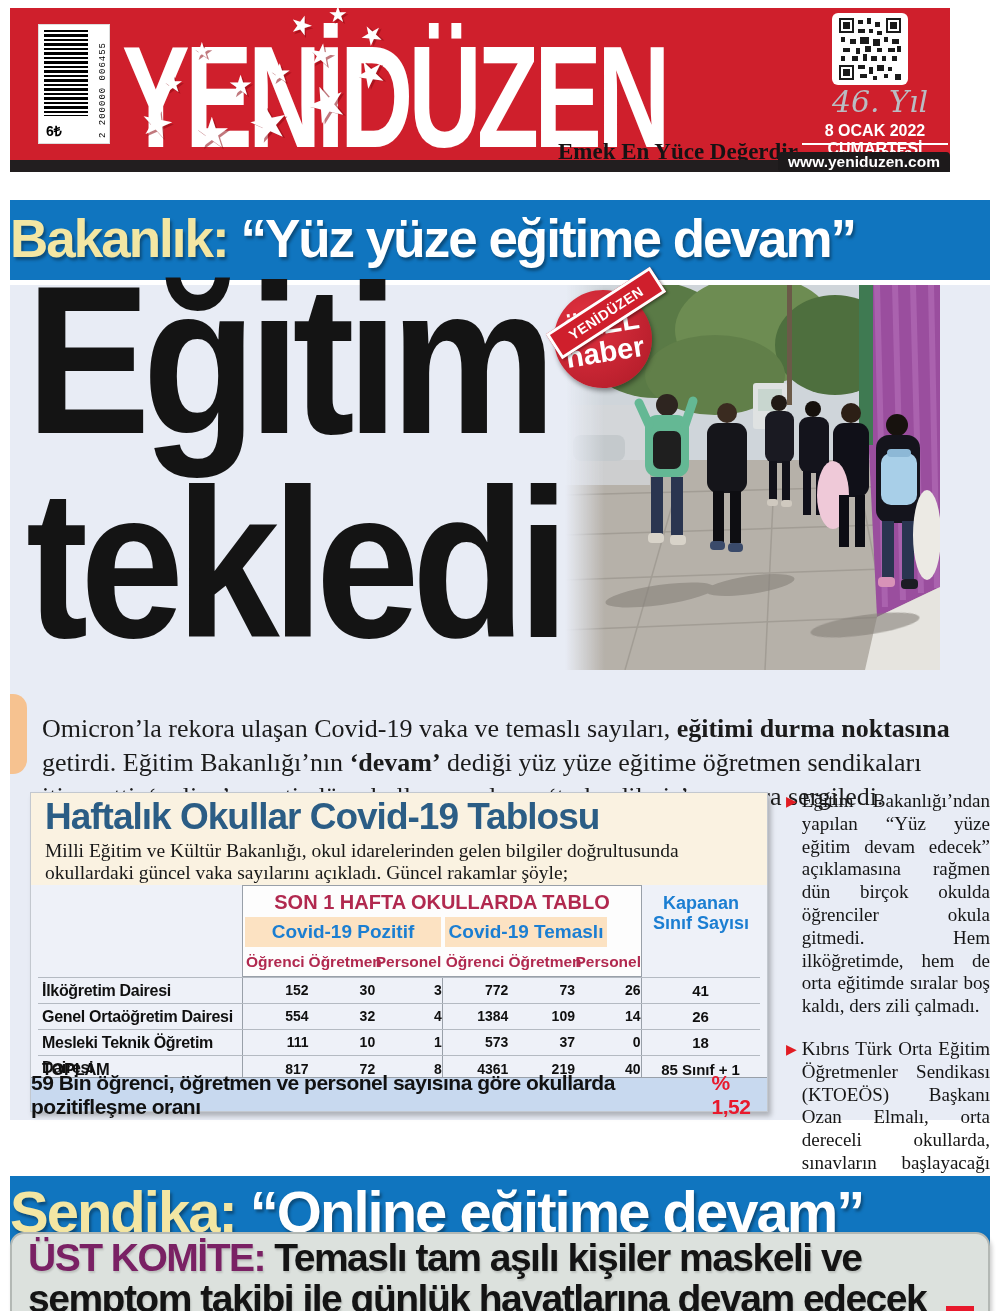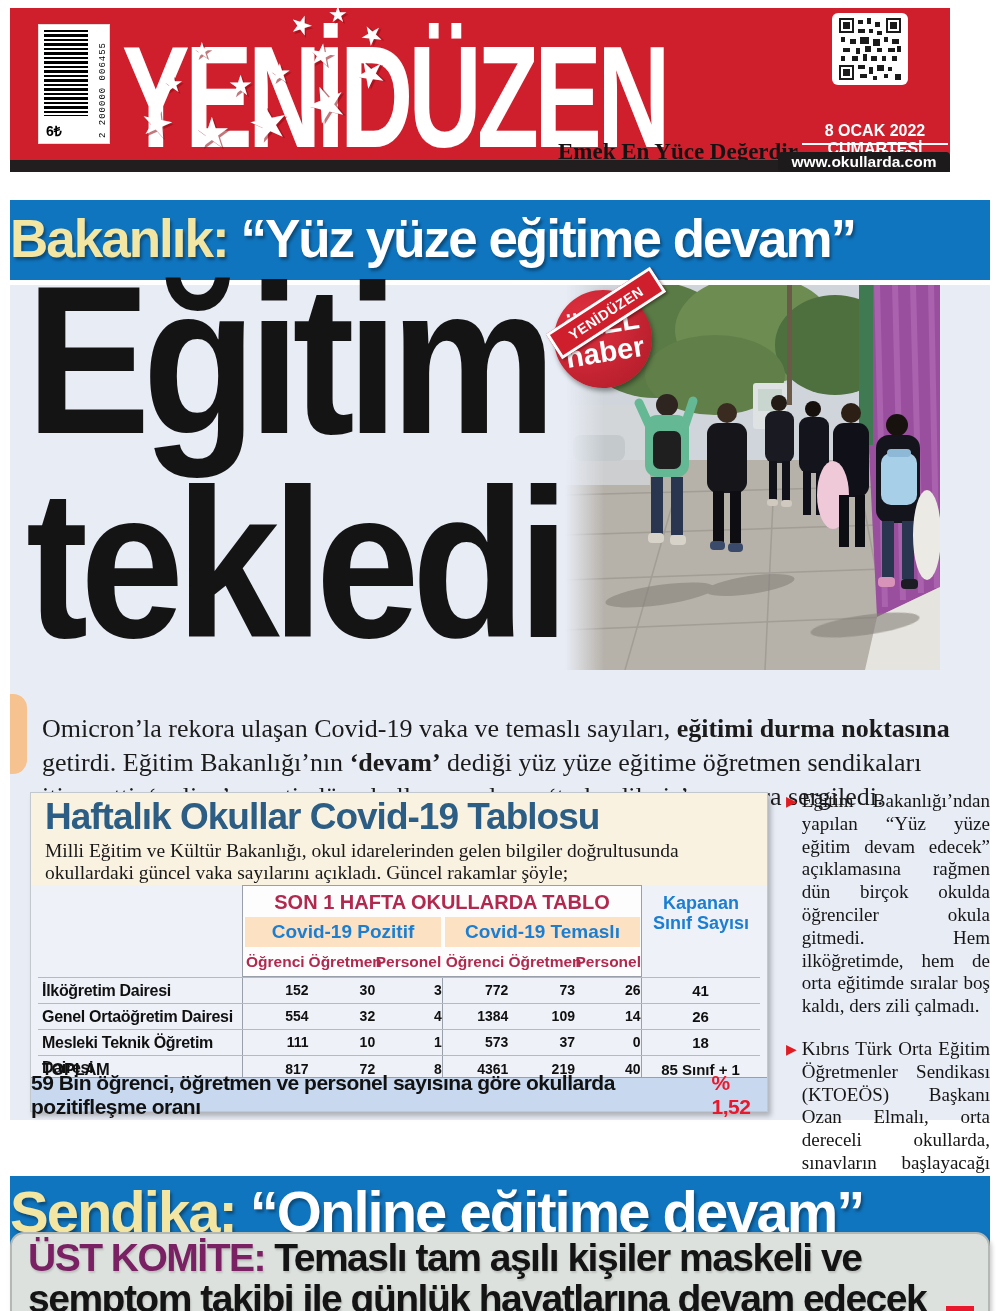--- a/index.html
+++ b/index.html
@@ -76,21 +76,21 @@
   .panel-sub{font-family:"Liberation Serif",serif;font-size:19.5px;line-height:1.12;color:#181818;margin-top:2px;}
   .ctable{position:relative;margin:0 7px;width:722px;}
   .thead{position:relative;height:92px;}
   .box-border{position:absolute;left:204px;top:0;width:400px;height:92px;
       border:1.5px solid #99a0a9;box-sizing:border-box;background:#fdfdfd;}
   .son-header{position:absolute;left:204px;top:2px;width:400px;text-align:center;
       color:#b1294f;font-weight:700;font-size:20px;line-height:30px;}
   .peach{position:absolute;top:32px;height:30px;background:#fce2c2;color:#1b7ed2;
       font-weight:900;font-size:19px;text-align:center;line-height:30px;}
   .peach1{left:207px;width:196px;}
-  .peach2{left:407px;width:195px;}
+  .peach2{left:407px;width:162px;}
   .subcols{position:absolute;left:204px;top:64px;width:400px;display:flex;}
   .subcols span{width:66.6px;text-align:center;color:#b1294f;font-weight:900;font-size:15.5px;line-height:26px;}
   .kapanan-header{position:absolute;left:604px;top:8px;width:118px;text-align:center;
       color:#1b7ed2;font-weight:900;font-size:18px;line-height:1.12;}
   .trow{display:flex;height:25px;line-height:25px;border-top:1px solid #b4bac2;font-weight:bold;color:#101010;}
   .trow.total{height:27px;line-height:27px;border-bottom:7px solid #a16207;}
   .trow .lbl{width:204px;font-size:16px;letter-spacing:-.3px;box-sizing:border-box;padding-left:4px;}
   .trow .num{width:66.6px;text-align:right;font-size:14px;box-sizing:border-box;}
   .trow .num.bl{border-left:1.5px solid #99a0a9;}
   .trow .num.br{border-right:1.5px solid #99a0a9;}
@@ -190,26 +190,27 @@
             <rect x="14" y="23" width="2" height="3"></rect>
             <rect x="18" y="22" width="3" height="3"></rect>
           <rect x="23" y="23" width="2" height="2"></rect>
             <rect x="26" y="26" width="3" height="3"></rect>
             <rect x="10" y="26" width="3" height="2"></rect>
           <rect x="16" y="27" width="2" height="2"></rect>
             <rect x="21" y="26" width="2" height="2"></rect>
         </g>
       </svg>
     </div>
+    <div class="year-badge">46. Yıl</div>
     <div class="issue-date">8 OCAK 2022 CUMARTESİ</div>
     <div class="date-rule"></div>
     <div class="issue-no">Sayı: 13358</div>
   </div>
   <div class="mast-stripe"></div>
-  <div class="website-bar">www.okullarda.com</div>
+  <div class="website-bar">www.yeniduzen.com</div>
 
   <div class="banner banner-top"><span class="lead">Bakanlık: </span><span>“Yüz yüze eğitime devam”</span></div>
 
   <div class="content-bg"></div>
 
   <div class="photo">
     <svg width="375" height="385" viewBox="0 0 375 385">
       <rect width="375" height="385" fill="#cfd5da"></rect>
       <rect x="0" y="175" width="375" height="210" fill="#b6b1a9"></rect>
       <g stroke="#a29d95" stroke-width="1.5">

